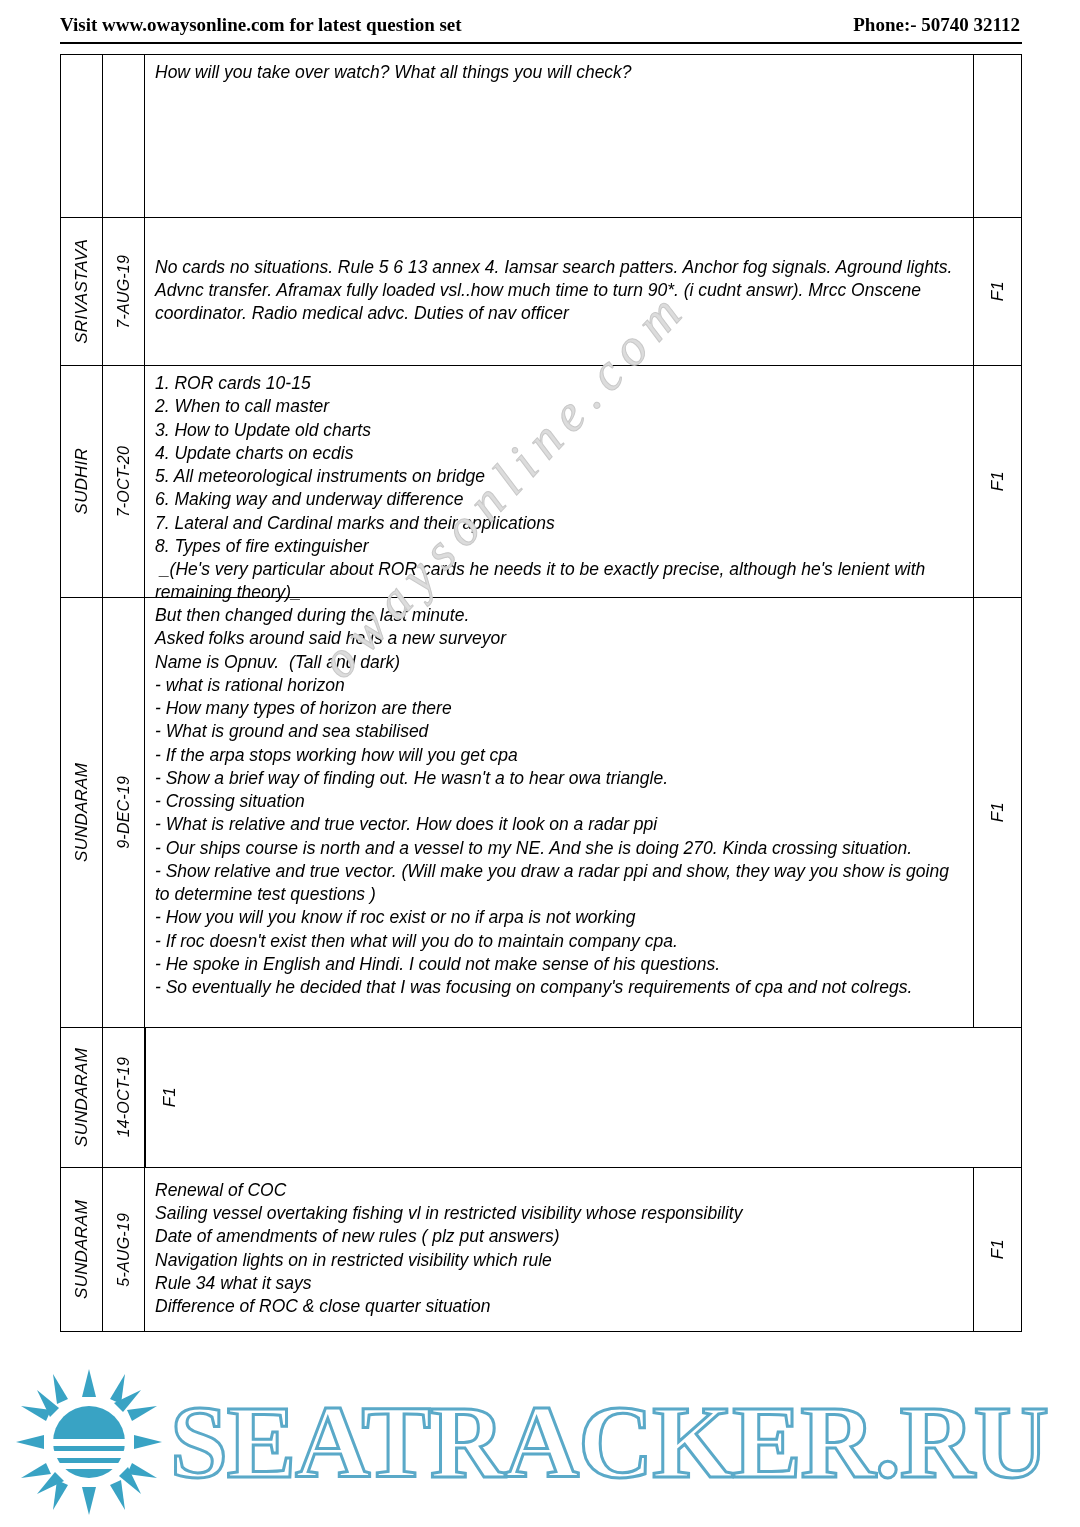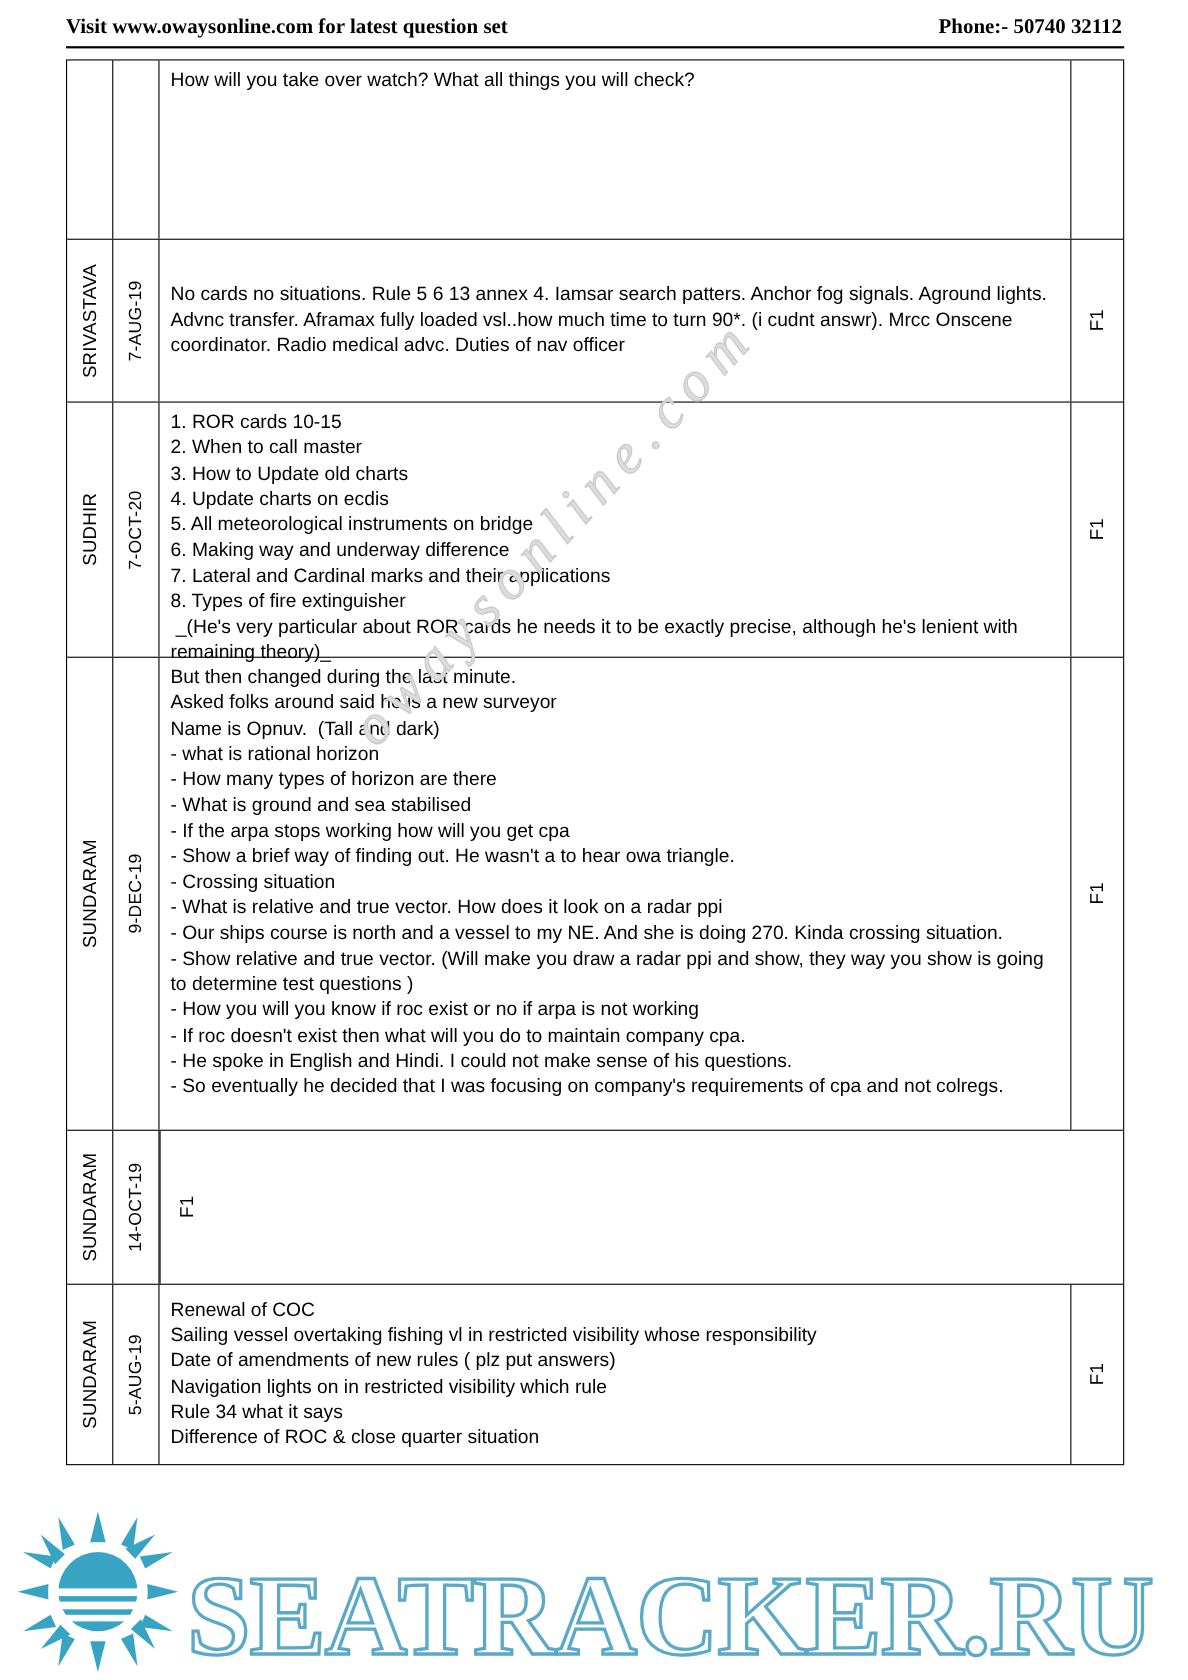--- a/index.html
+++ b/index.html
@@ -41,20 +41,21 @@
   }
 
   
   .sheet {
     position: absolute;
     left: 60px;
     top: 54px;
     width: 962px;
     border: 1.5px solid #000;
     box-sizing: border-box;
+    font-style: italic;
   }
   .row {
     display: flex;
     border-bottom: 1.5px solid #000;
     box-sizing: border-box;
   }
   .row:last-child { border-bottom: none; }
 
   .cell-name, .cell-date, .cell-grade {
     box-sizing: border-box;
@@ -113,21 +114,21 @@
   }
 
   
   .footer-logo {
     position: absolute;
     left: 0px;
     top: 1362px;
     width: 932px;
     height: 160px;
     display: flex;
-    align-items: flex-end;
+    align-items: center;
   }
   .sun {
     position: relative;
     width: 150px;
     height: 150px;
     margin-left: 14px;
     flex: 0 0 auto;
   }
   .brand {
     font-family: "Liberation Serif", serif;

